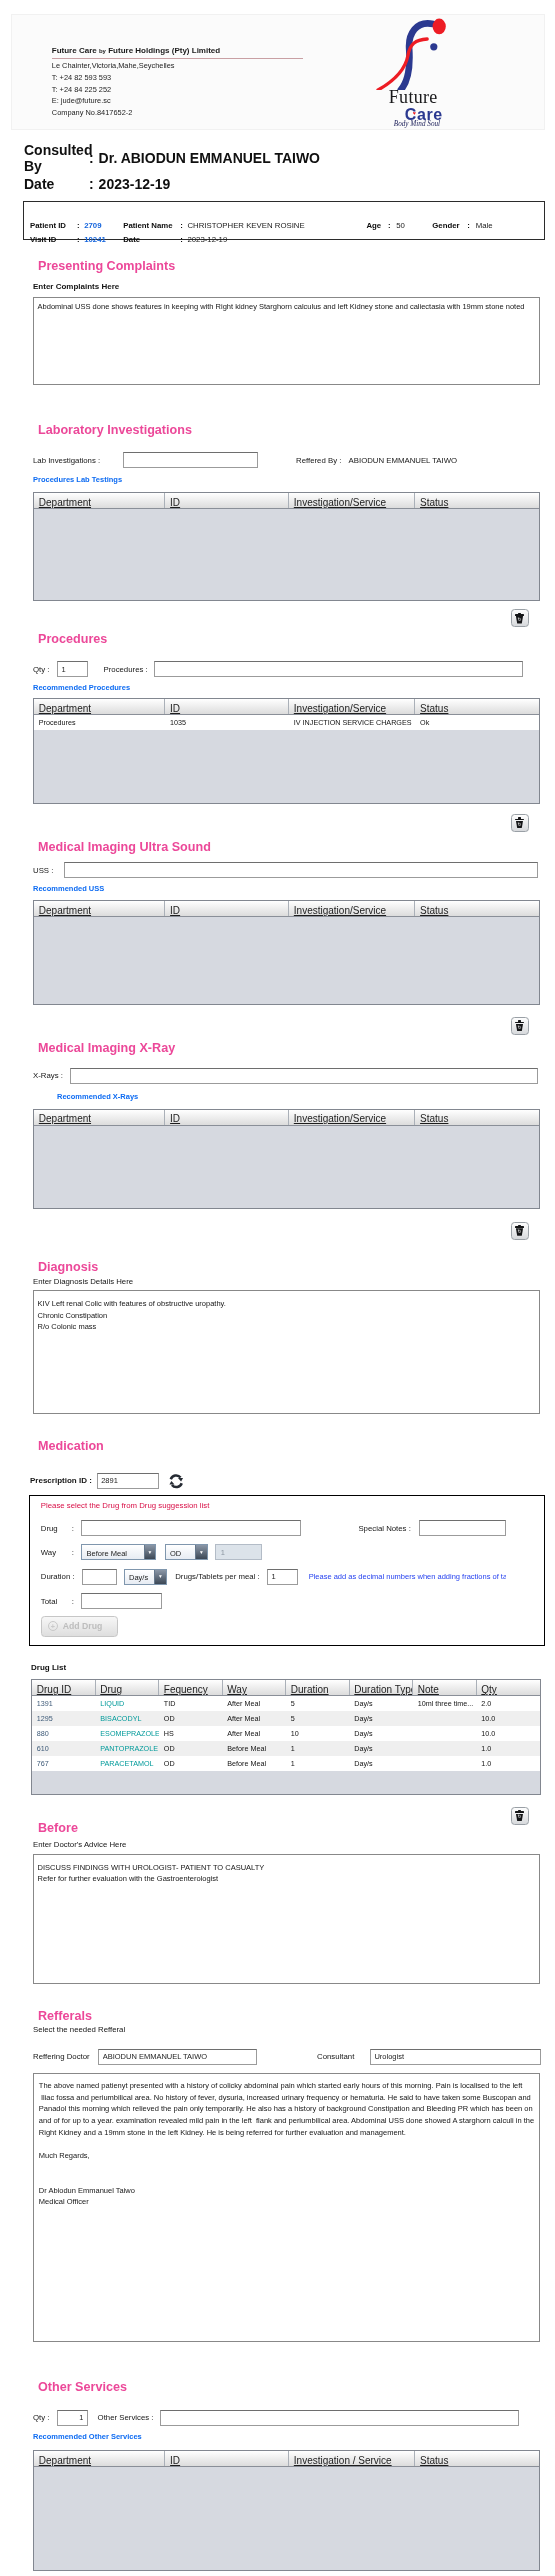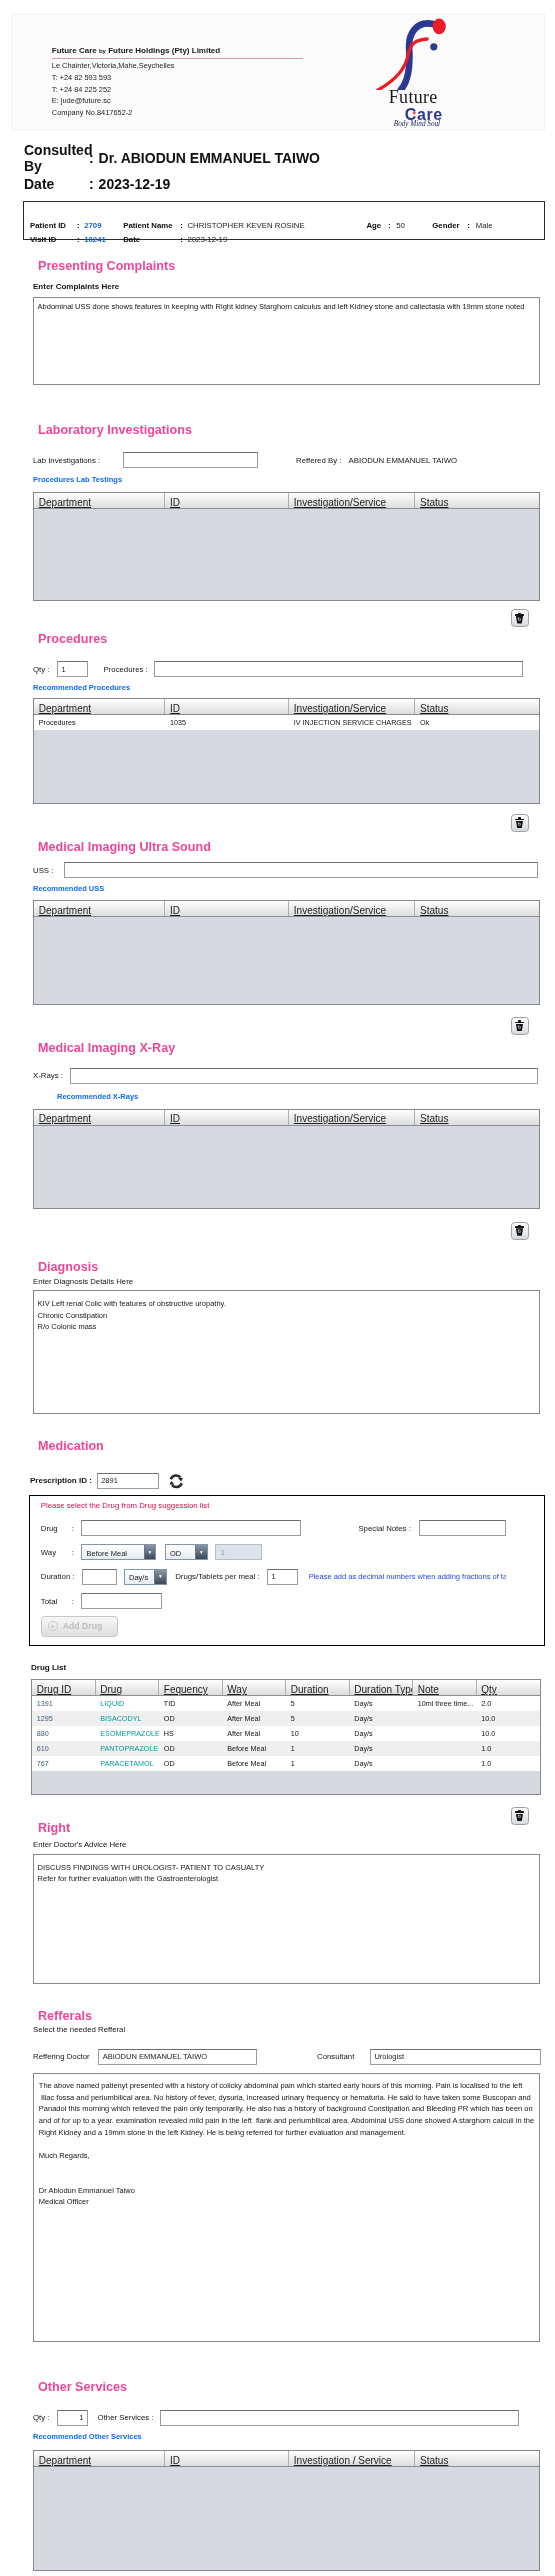--- a/index.html
+++ b/index.html
@@ -402,21 +402,21 @@
     <div class="trash">
       <span class="canwrap">
           <span class="knob"></span>
           <span class="lid"></span>
           <span class="can"></span>
           <span class="rec">↻</span>
         </span>
     </div>
   </div>
 
-  <div class="section-h" style="margin-top:-4.8px;">Right</div>
+  <div class="section-h" style="margin-top:-4.8px;">Before</div>
   <div class="sublabel" style="margin-top:3.6px;">Enter Doctor's Advice Here</div>
   <textarea class="ta" style="margin-top: 3.6px; height: 130px; padding-top: 7.2px;" spellcheck="false">DISCUSS FINDINGS WITH UROLOGIST- PATIENT TO CASUALTY
 Refer for further evaluation with the Gastroenterologist</textarea>
 
   <div class="section-h" style="margin-top:24px;">Refferals</div>
   <div class="sublabel" style="margin-top:1.2px;">Select the needed Refferal</div>
   <div class="frow" style="margin-top:13px;height:18px;">
     <span class="flabel">Reffering Doctor</span>
     <input class="inp" style="margin-left: 8.4px; width: 159px;" value="ABIODUN EMMANUEL TAIWO">
     <span class="flabel" style="margin-left:60px;">Consultant</span>

